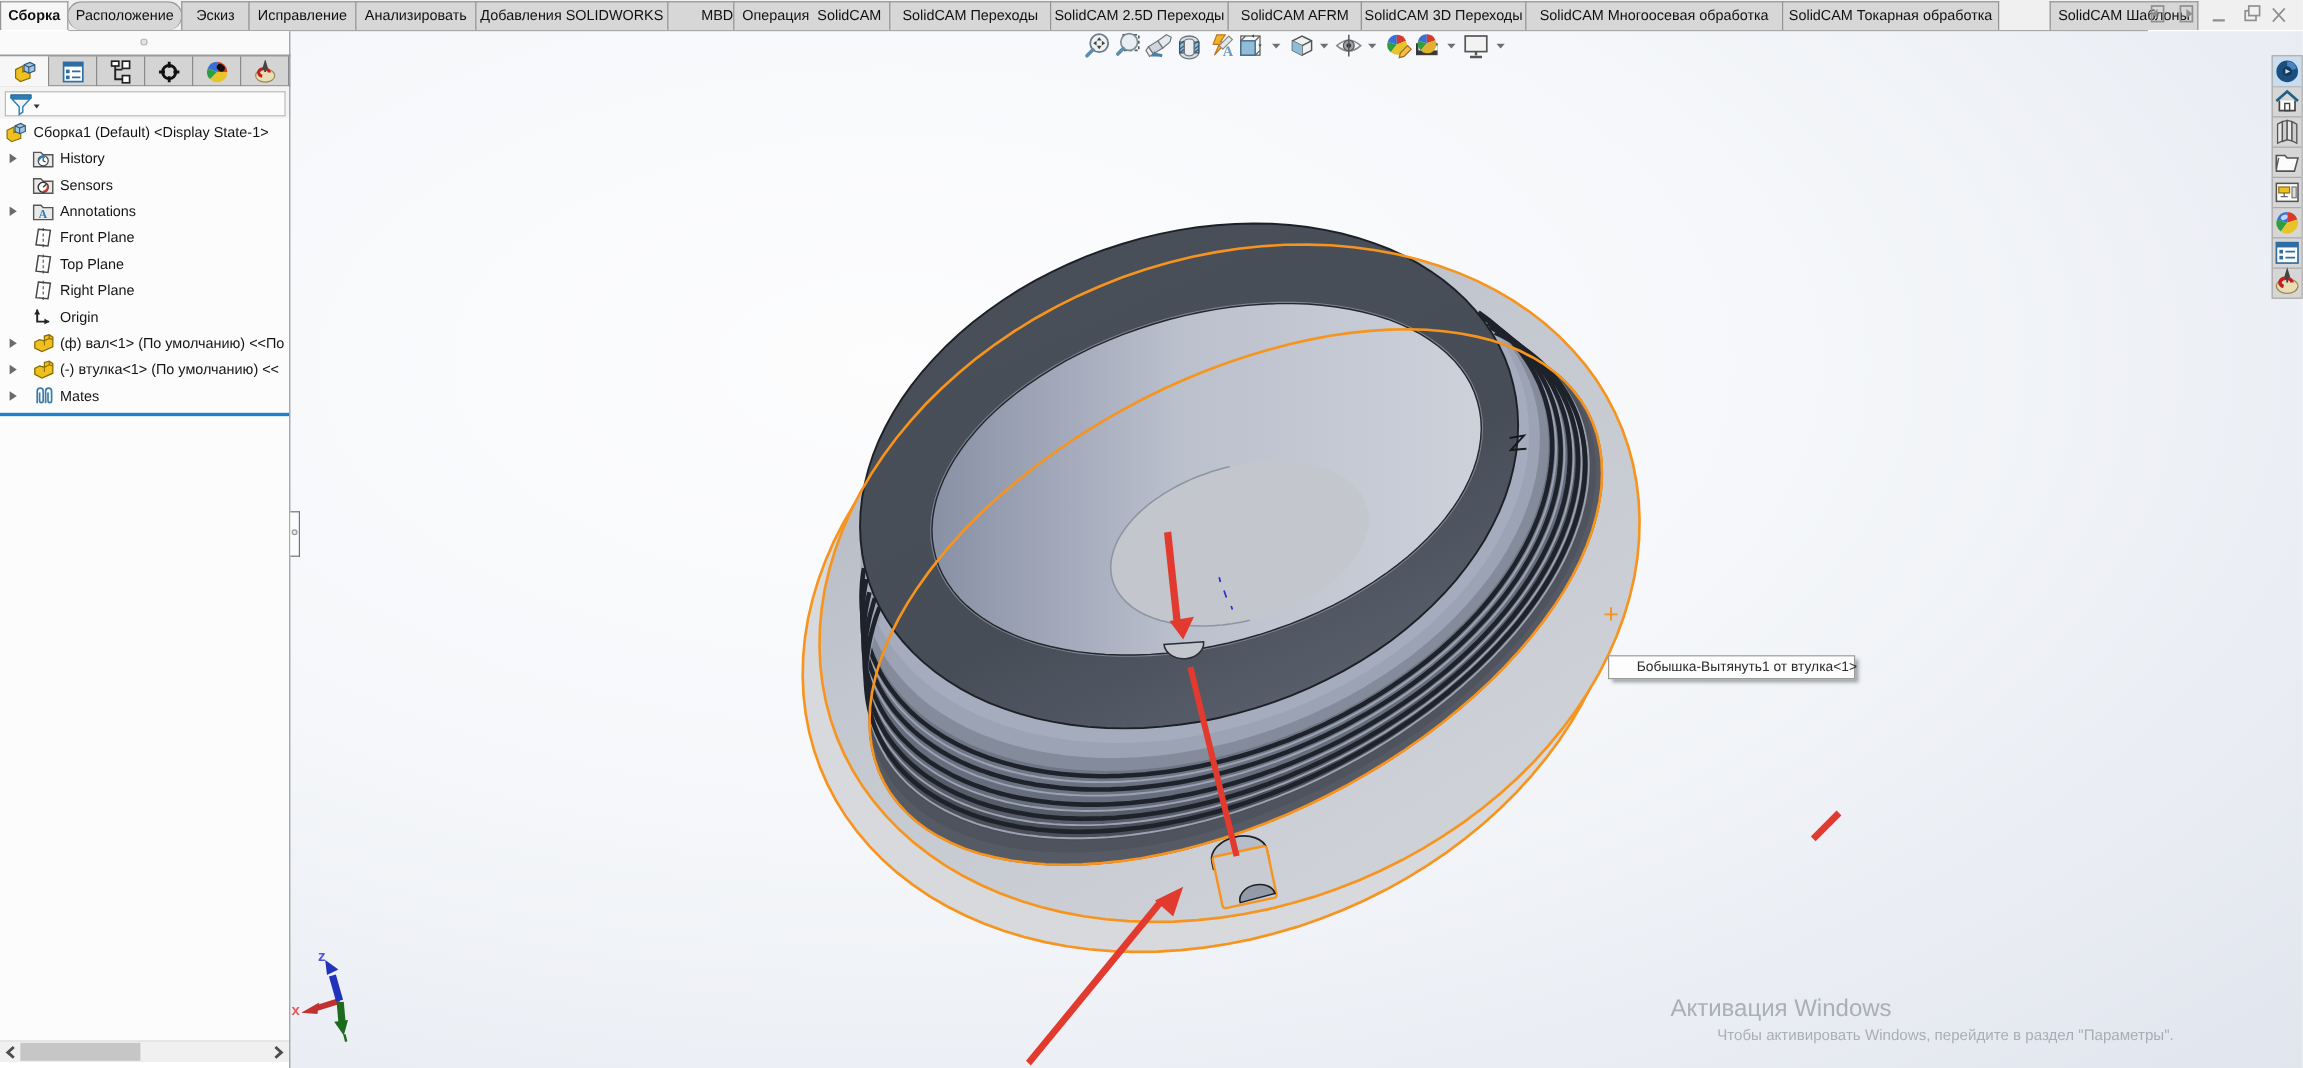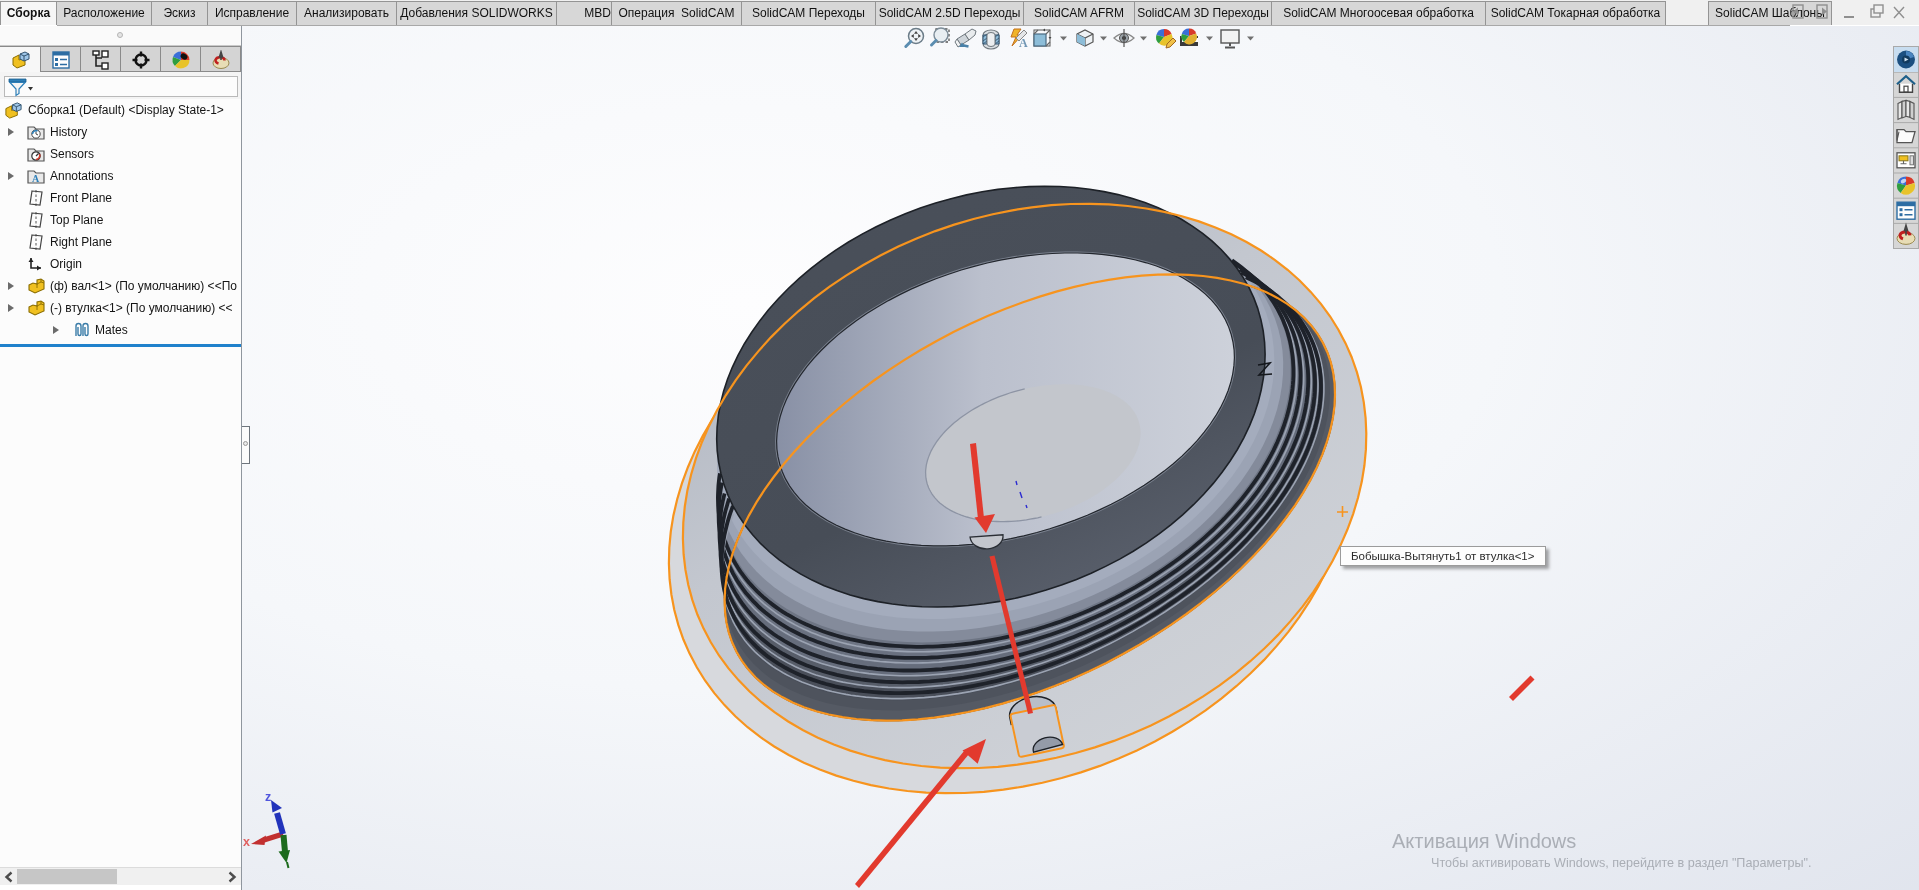--- a/index.html
+++ b/index.html
@@ -24,21 +24,21 @@
   .trow .txt { position:absolute; top:0; }
   .arr { position:absolute; width:0; height:0; border-style:solid; border-width:4.5px 0 4.5px 6px; border-color:transparent transparent transparent #6b6b6b; top:7px; }
   #lp-blueline { left:0; top:344px; width:241px; height:3px; background:#1f81cc; }
   #lp-body { left:0; top:347px; width:241px; height:520px; background:#fcfcfc; }
   #lp-scroll { left:0; top:867px; width:241px; height:18px; background:#f0f0f0; border-top:1px solid #dcdcdc; }
   #lp-thumb { left:17px; top:869px; width:100px; height:15px; background:#c6c6c6; }
   #lp-divider { left:241px; top:26px; width:1px; height:864px; background:#8f969e; }
   #lp-bump { left:242px; top:426px; width:8px; height:38px; background:#fcfcfc; border:1px solid #6e757d; border-left:none; }
   #lp-bumpdot { left:243px; top:441px; width:5px; height:5px; border-radius:50%; background:#e8e8e8; border:1px solid #9a9a9a; }
   
-  #tooltip { left:1340px; top:546px; width:206px; height:20px; background:#fdfdfd; border:1px solid #9b9b9b; box-shadow:3px 3px 3px rgba(60,60,60,0.45); font-size:11.5px; color:#2b2b2b; line-height:18px; padding-left:10px; white-space:nowrap; }
+  #tooltip { left:1340px; top:546px; width:206px; height:20px; background:#fdfdfd; border:1px solid #9b9b9b; box-shadow:3px 3px 3px rgba(60,60,60,0.45); font-size:11.5px; color:#2b2b2b; line-height:18px; padding-left:23px; white-space:nowrap; }
   
   #wm1 { left:1392px; top:830px; font-size:20px; color:rgba(136,142,149,0.65); }
   #wm2 { left:1431px; top:856px; font-size:12.6px; color:rgba(136,142,149,0.65); }
 </style>
 </head>
 <body>
 <div id="root">
 
   <svg class="abs" style="left:0;top:0;z-index:0" width="1919" height="890" viewBox="0 0 1919 890">
     <defs>
@@ -132,21 +132,21 @@
       <path d="M 283.5 835 L 285 852" stroke="#1d6b1d" stroke-width="6"></path>
       <path d="M 278.5 851.5 l 11.5 -1.5 l -3.5 13 Z" fill="#1d6b1d" stroke="none"></path>
       <path d="M 287 862 l 1.5 6" stroke="#1d6b1d" stroke-width="2"></path>
       <text x="243" y="846" font-size="12.5" fill="#e06060" font-weight="bold">x</text>
       <text x="265" y="801" font-size="12.5" fill="#5055dd" font-weight="bold">z</text>
     </g>
   </svg>
 
   <div id="tabbar" class="abs">
     <div class="tab active" style="left:0;width:57px;">Сборка</div>
-    <div class="tab" style="left:56px;width:96px;">Расположение</div>
+    <div class="tab" style="left:56px;width:96px;border-radius:12px;">Расположение</div>
     <div class="tab" style="left:151px;width:57px;">Эскиз</div>
     <div class="tab" style="left:207px;width:90px;">Исправление</div>
     <div class="tab" style="left:296px;width:101px;">Анализировать</div>
     <div class="tab" style="left:396px;width:161px;">Добавления SOLIDWORKS</div>
     <div class="tab" style="left:556px;width:56px;text-align:right;">MBD</div>
     <div class="tab" style="left:611px;width:131px;">Операция&nbsp; SolidCAM</div>
     <div class="tab" style="left:741px;width:135px;">SolidCAM Переходы</div>
     <div class="tab" style="left:875px;width:149px;">SolidCAM 2.5D Переходы</div>
     <div class="tab" style="left:1023px;width:112px;">SolidCAM AFRM</div>
     <div class="tab" style="left:1134px;width:138px;">SolidCAM 3D Переходы</div>
@@ -309,21 +309,21 @@
 
     <div class="trow" style="top:198px;">
       <span class="arr" style="left:8px;"></span>
       <svg class="abs" style="left:27px;top:2px;" width="18" height="18" viewBox="0 0 18 18">
         <path d="M2 8 L6 6 L10 7 L10 3 L14 2 L17 4 L17 12 L8 16 L2 13 Z" fill="#f0c020" stroke="#8a6d00" stroke-width="1.1"></path>
         <path d="M10 7 L14 5 L17 6 M14 5 L14 2 M10 7 L10 11" fill="none" stroke="#8a6d00" stroke-width="0.9"></path>
       </svg>
       <span class="txt" style="left:50px;">(-) втулка&lt;1&gt; (По умолчанию) &lt;&lt;</span>
     </div>
 
-    <div class="trow" style="top:220px;margin-left:45px;">
+    <div class="trow" style="top:220px;">
       <span class="arr" style="left:8px;"></span>
       <svg class="abs" style="left:27px;top:2px;" width="18" height="18" viewBox="0 0 18 18">
         <path d="M4 15 V 5 a 2.5 2.5 0 0 1 5 0 V 13 a 1.5 1.5 0 0 1 -3 0 V 6" fill="none" stroke="#3a7ca8" stroke-width="1.4"></path>
         <path d="M11 15 V 5 a 2.5 2.5 0 0 1 5 0 V 13 a 1.5 1.5 0 0 1 -3 0 V 6" fill="none" stroke="#3a7ca8" stroke-width="1.4"></path>
       </svg>
       <span class="txt" style="left:50px;">Mates</span>
     </div>
   </div>
   <div id="lp-blueline" class="abs"></div>
   <div id="lp-body" class="abs"></div>

